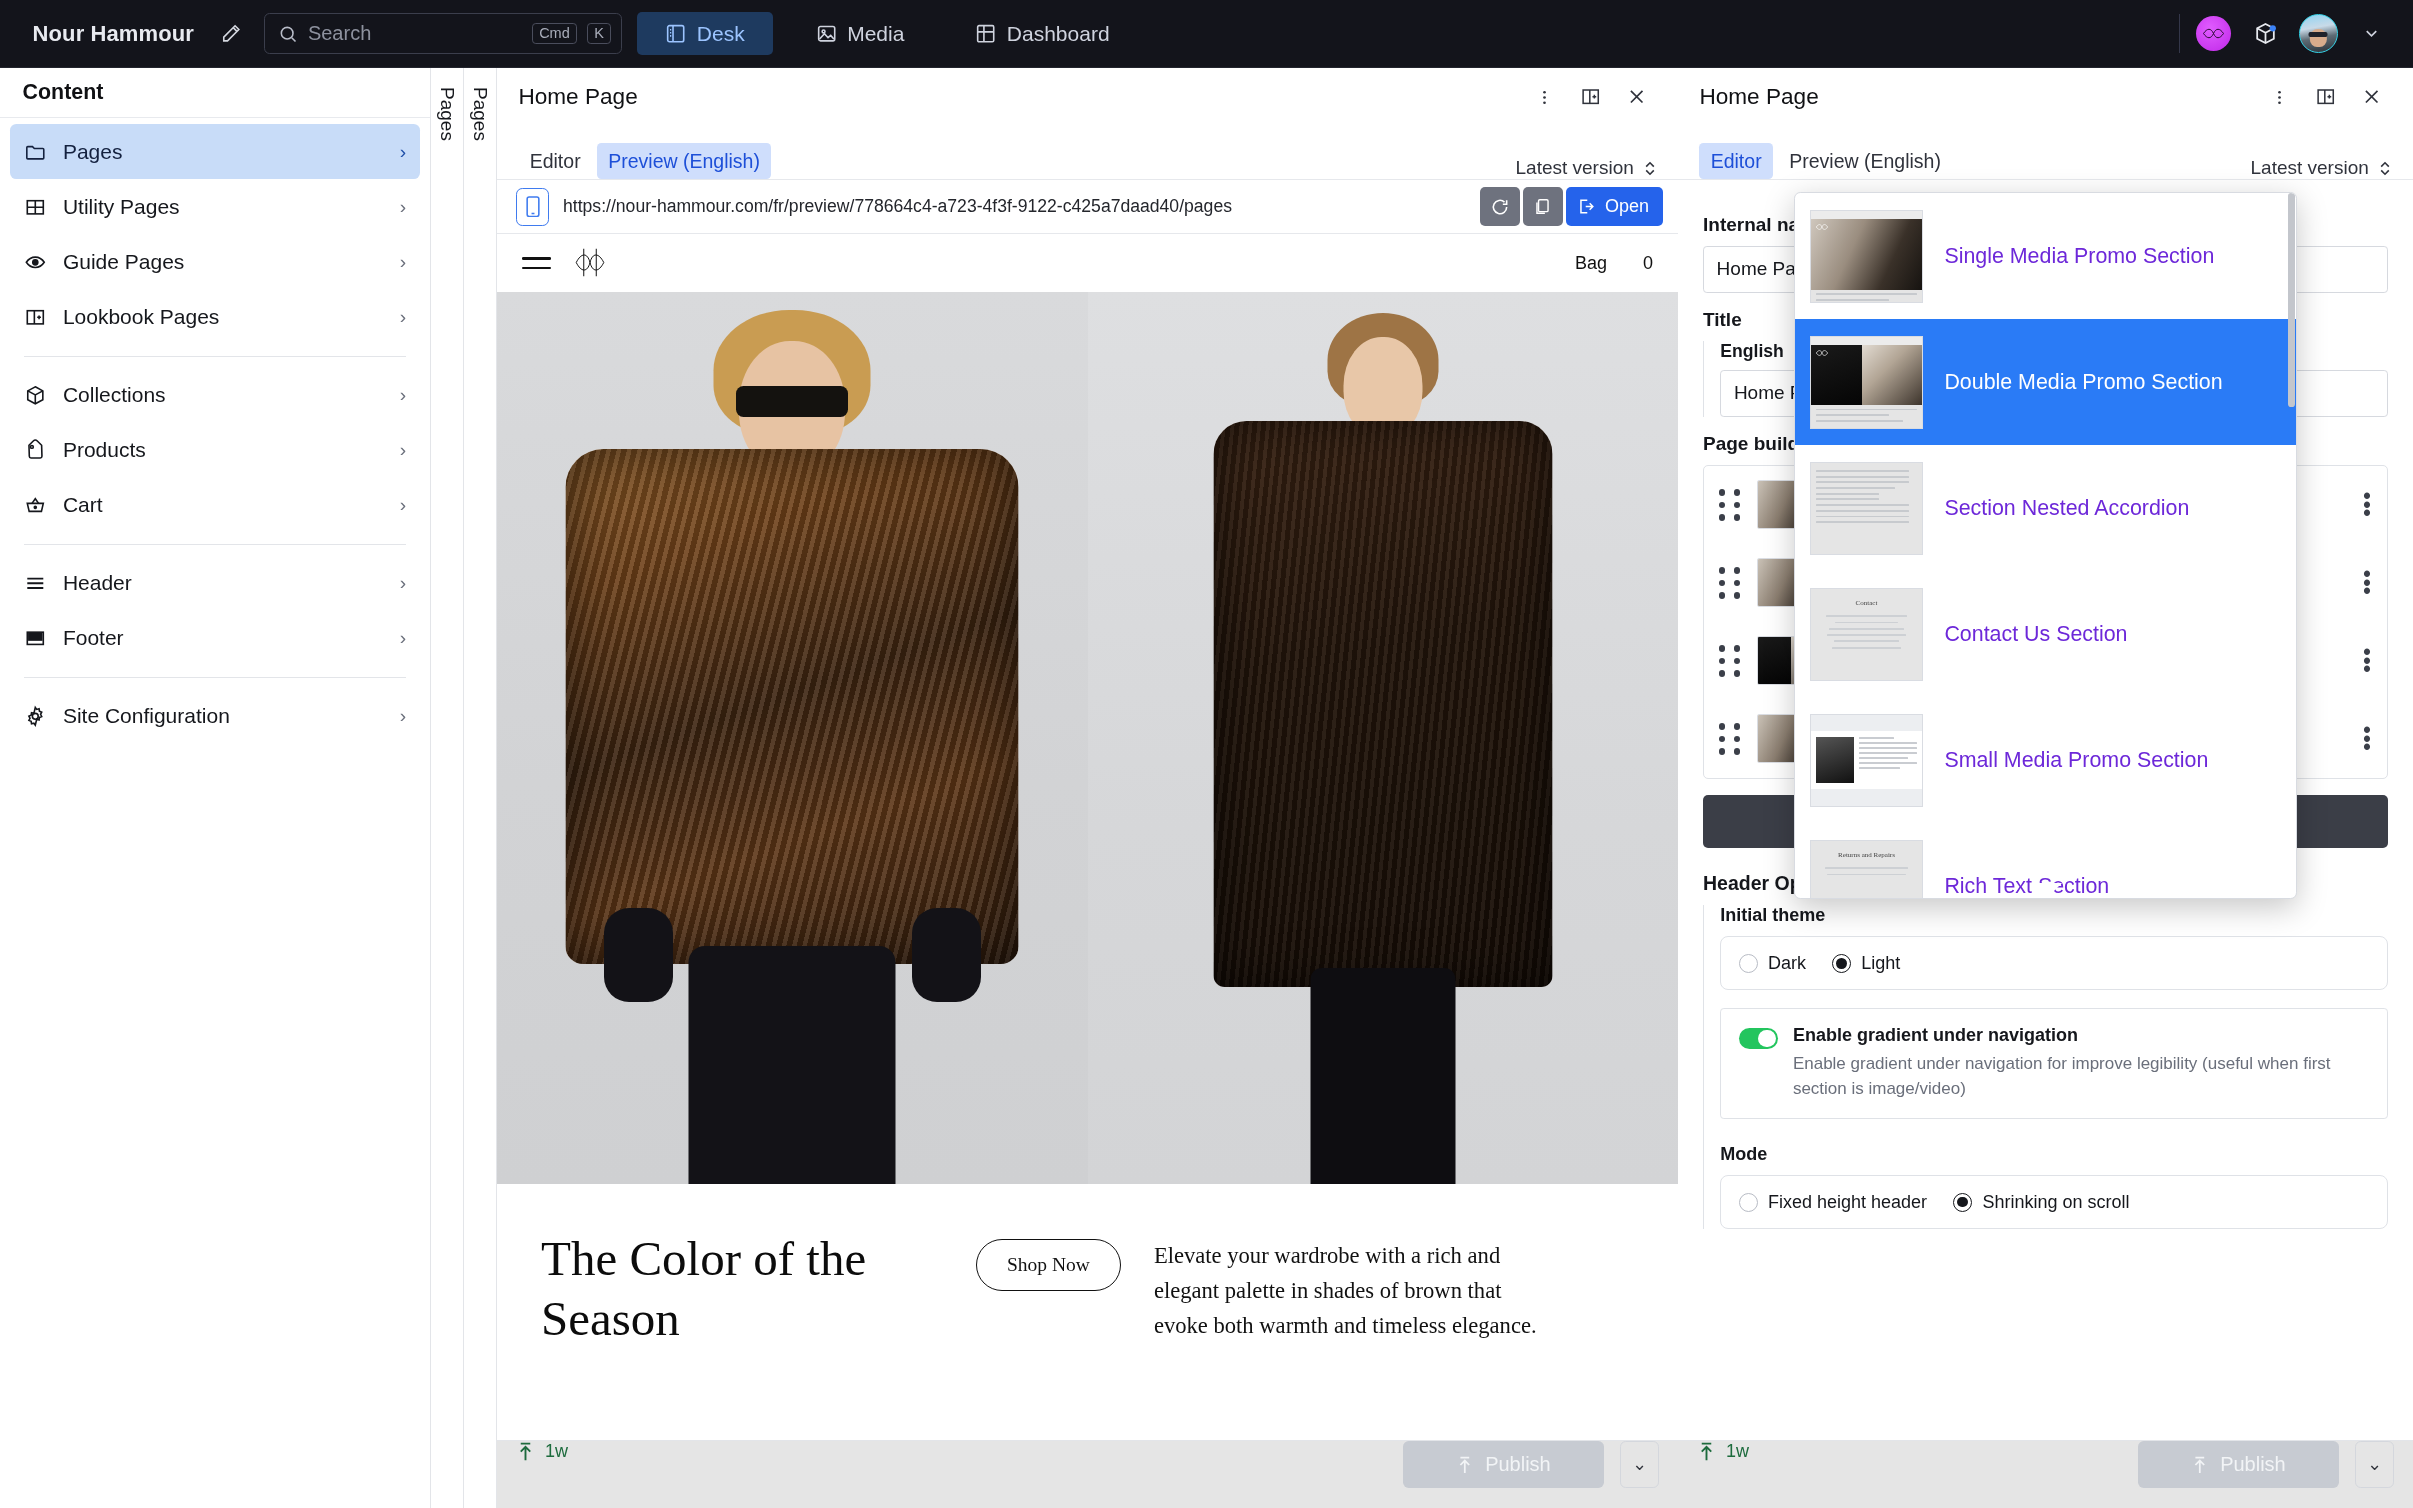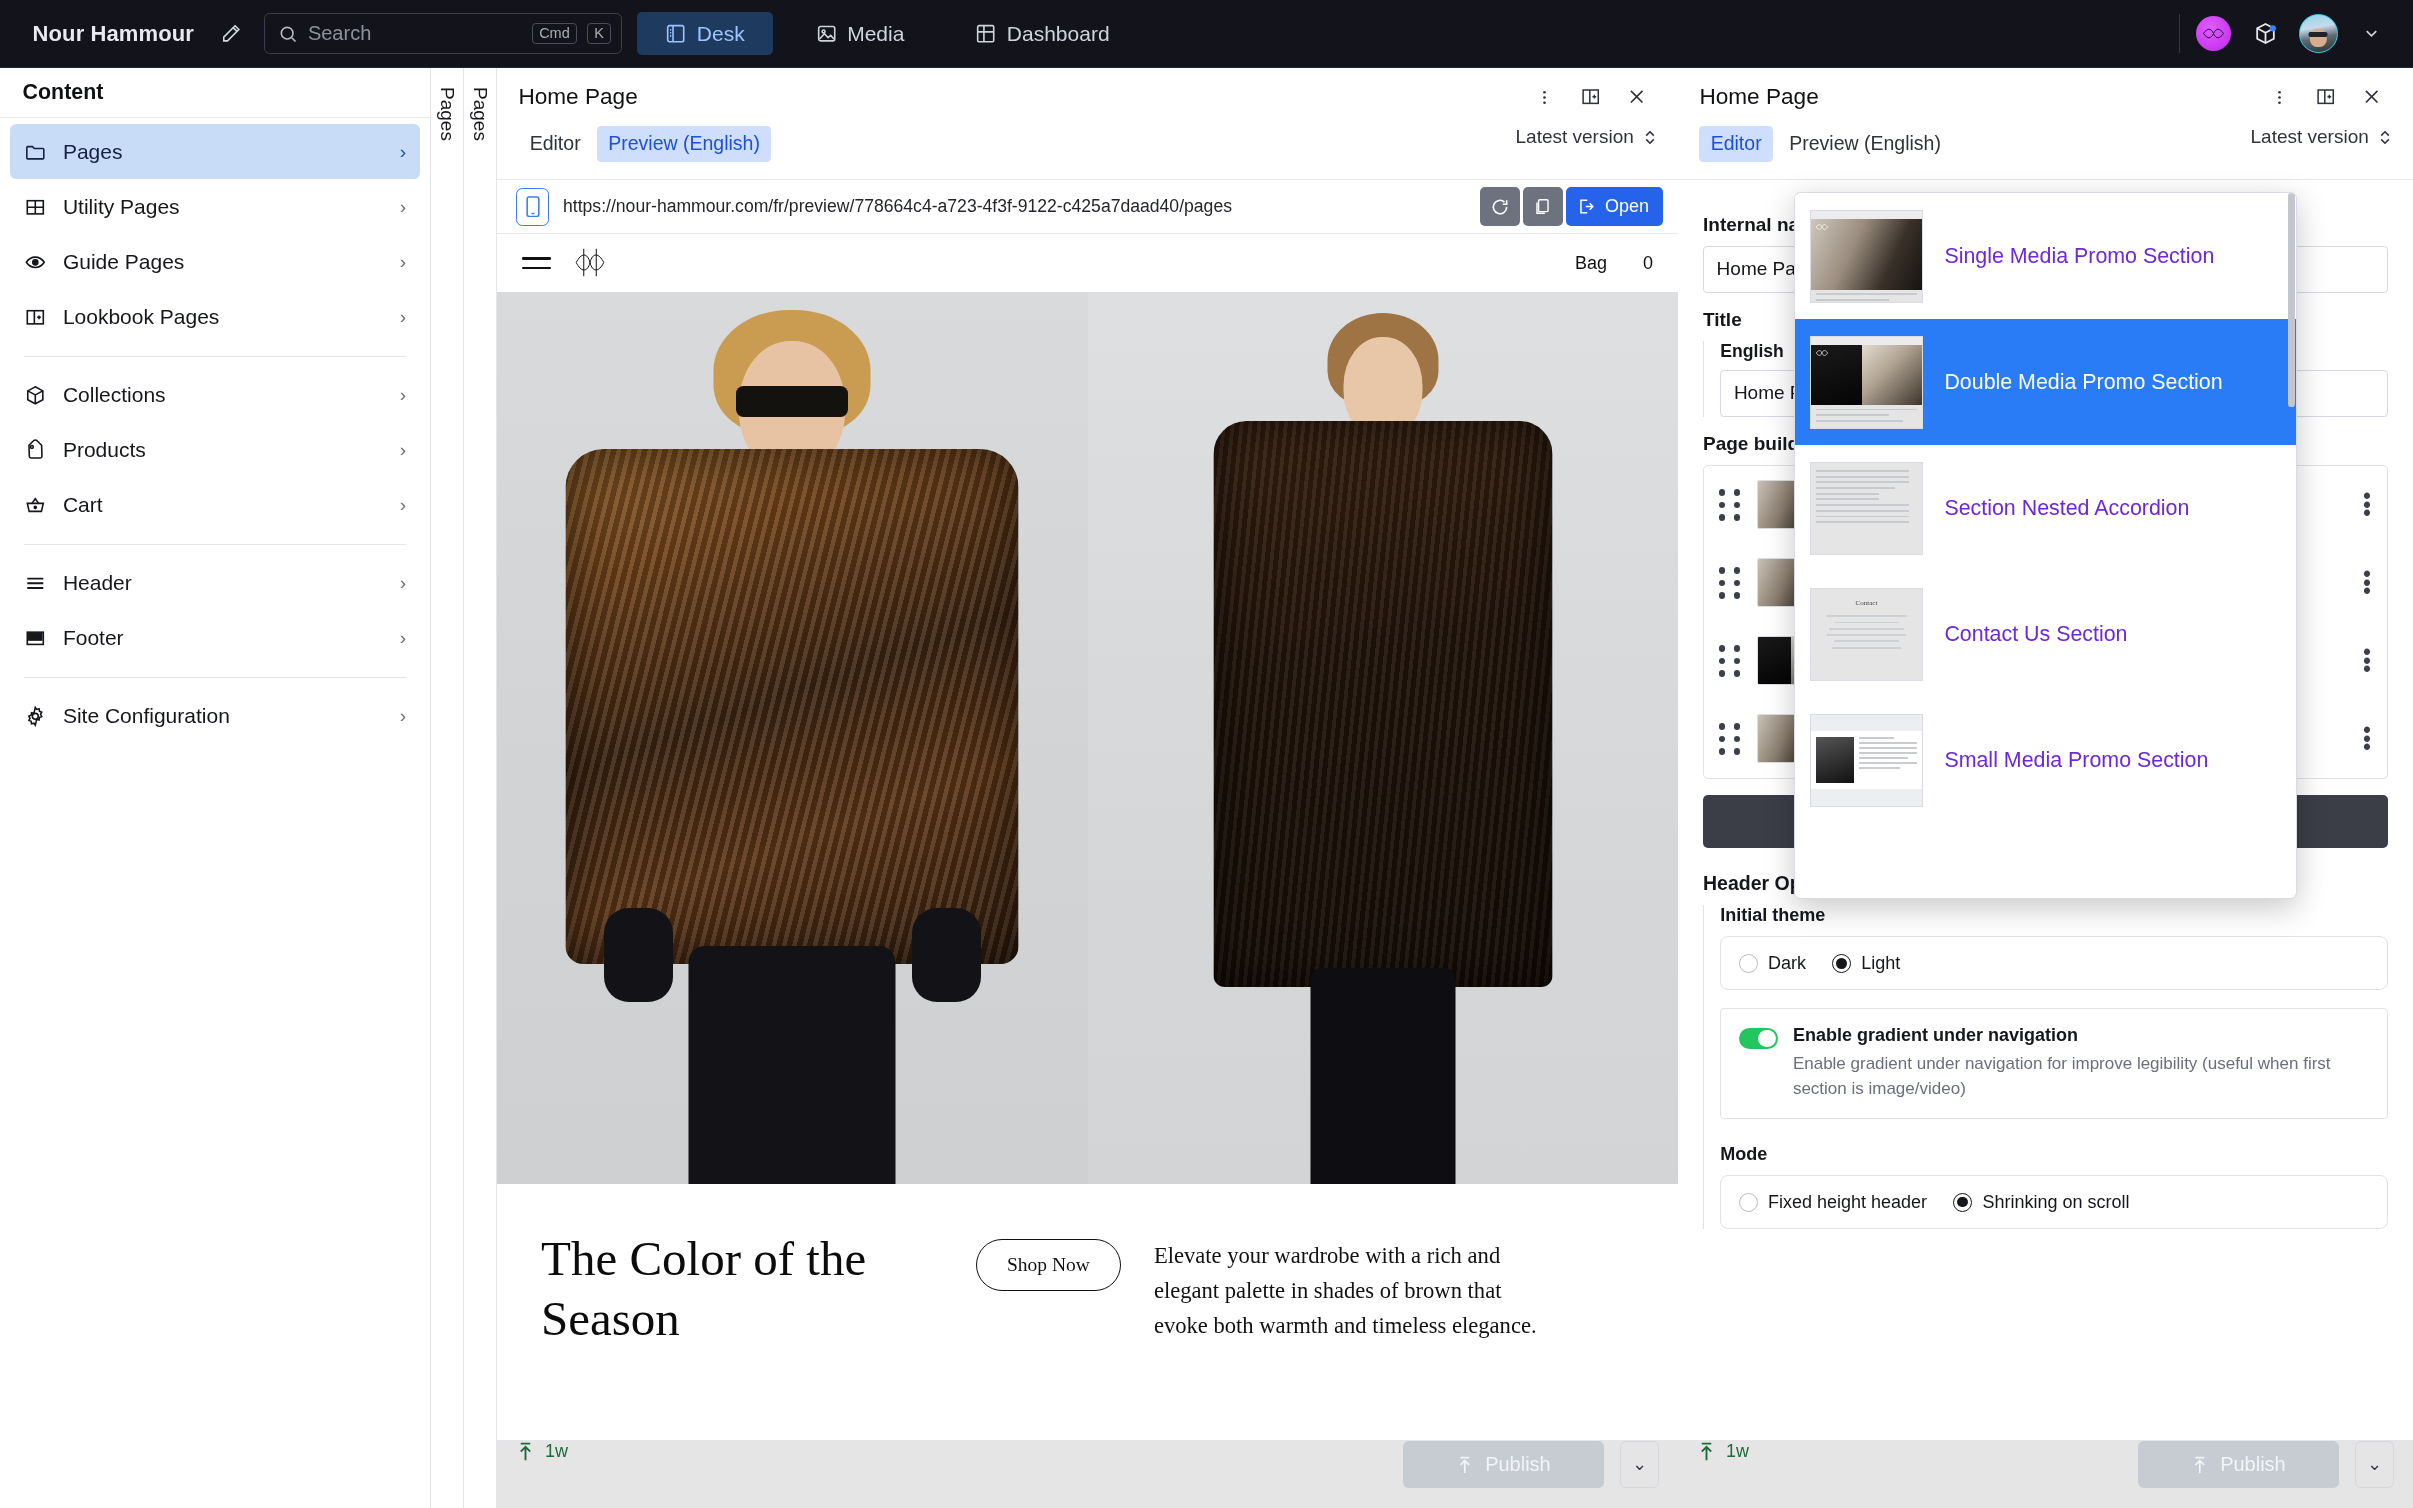--- a/index.html
+++ b/index.html
@@ -97,21 +97,21 @@
   .panel {
     position: absolute; top: 68px; background: #fff;
     border-right: 0.6px solid #e3e5e9; height: 1441px;
   }
   #preview-panel { left: 497px; width: 1182px; }
   .panel-head { height: 58px; display: flex; align-items: center; padding: 0 21.4px; }
   .panel-title { font-size: 22.6px; color: #101114; }
   .panel-head-actions { margin-left: auto; display: flex; align-items: center; gap: 7.5px; }
   .hdr-icon { width: 39px; height: 39px; display:flex; align-items:center; justify-content:center; cursor:pointer; border-radius:4.4px;}
   .tabs-row {
-    height: 54px; display: flex; align-items: flex-start; padding: 0 21.4px; gap: 5px;
+    height: 54px; display: flex; align-items: flex-end; padding: 0 21.4px; gap: 5px;
     border-bottom: 0.6px solid #e6e8ec;
   }
   .tab {
     font-size: 19.5px; color: #30333c; padding: 6.3px 11.3px; border-radius: 4.4px; cursor: pointer;
   }
   .tab.active { background: #cfdefc; color: #1d4fd8; }
   .version-sel {
     margin-left: auto; display: flex; align-items: center; gap: 8.8px;
     font-size: 19px; color: #30333c; cursor: pointer;
   }
@@ -900,17 +900,27 @@
               <i></i>
               <i style="width:70%"></i>
             </div>
           </div>
         <div class="band"></div>
       </div>
     </div>
     <div class="dd-label">Small Media Promo Section</div>
   </div>
 
+  <div class="dd-item">
+    <div class="dd-thumb">
+      <div class="tb-contact">
+          <div class="ttl">Returns and Repairs</div>
+          <i style="width:84%"></i>
+          <i style="width:80%"></i>
+        </div>
+    </div>
+    <div class="dd-label">Rich Text Section</div>
+  </div>
 
   <div class="scrollbar-v"></div>
   <div class="dd-arrow"></div>
 </div>
 
 
 </body></html>

